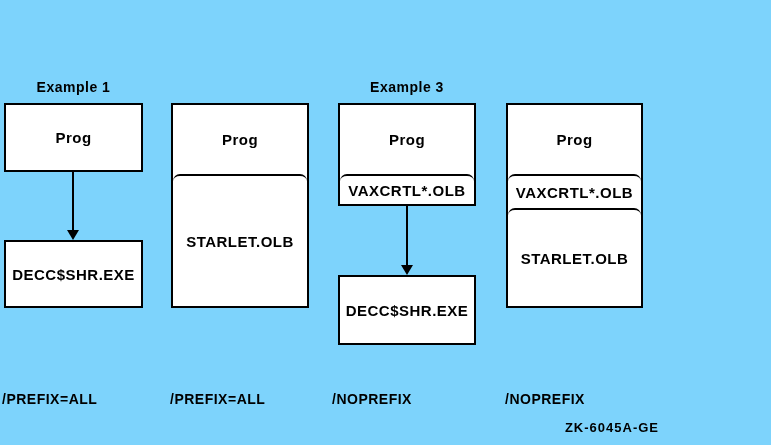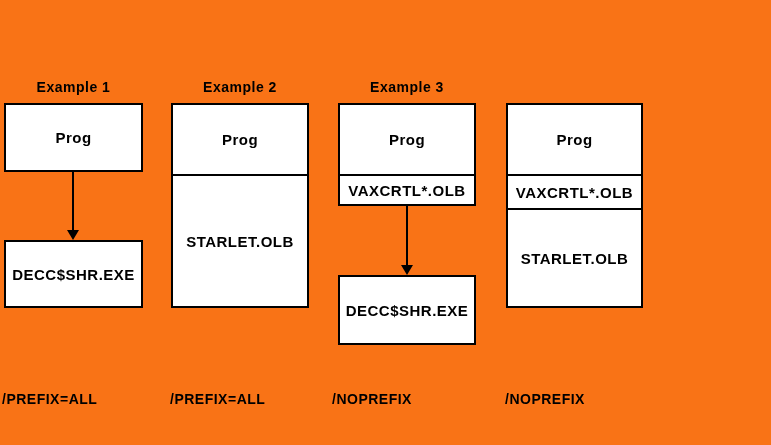--- a/index.html
+++ b/index.html
@@ -1,20 +1,20 @@
 <!DOCTYPE html>
 <html><head>
 <meta charset="utf-8">
 <style>
   html, body { margin: 0; padding: 0; background: #ffffff; }
   #canvas {
     position: relative;
     width: 771px;
     height: 445px;
-    background: #f97316;
+    background: #7dd3fc;
     font-family: "Liberation Sans", "DejaVu Sans", sans-serif;
     font-weight: bold;
     color: #000000;
     overflow: hidden;
   }
 
   .example-title {
     position: absolute;
     top: 78px;
     height: 18px;
@@ -37,21 +37,21 @@
     flex-direction: column;
   }
   .seg {
     display: flex;
     align-items: center;
     justify-content: center;
     font-size: 15px;
     letter-spacing: 0.5px;
     box-sizing: border-box;
   }
-  .seg + .seg { border-top: 2px solid #000; }
+  .seg + .seg { border-top: 2px solid #000; border-radius: 7px; }
 
   
   #ex1-stack  { left: 4px; top: 103px; width: 139px; height: 69px; }
   #ex1-linked { left: 4px; top: 240px; width: 139px; height: 68px; }
   
   #ex2-stack  { left: 171px; top: 103px; width: 138px; height: 205px; }
   #ex2-stack .seg-0 { height: 69px; }
   #ex2-stack .seg-1 { flex: 1; }
   
   #ex3-stack  { left: 338px; top: 103px; width: 138px; height: 103px; }
@@ -105,21 +105,20 @@
     font-size: 13px;
     letter-spacing: 1px;
   }
 </style>
 </head>
 <body>
 
 <div id="canvas">
 
   <div class="example-title" id="ex1-title">Example 1</div>
-  <div class="example-title" id="ex2-title">Example 2</div>
   <div class="example-title" id="ex3-title">Example 3</div>
 
   <div class="box" id="ex1-stack">
     <div class="seg seg-0" style="flex:1">Prog</div>
   </div>
   <div class="arrow" id="ex1-arrow">
     <div class="shaft"></div>
     <div class="head"></div>
   </div>
   <div class="box" id="ex1-linked">
@@ -160,14 +159,15 @@
   <div class="box" id="ex4-stack">
     <div class="seg seg-0">Prog</div>
     <div class="seg seg-1">VAXCRTL*.OLB</div>
     <div class="seg seg-2">STARLET.OLB</div>
   </div>
   <div class="notes" id="ex4-notes">
     <div>/NOPREFIX</div>
     
   </div>
 
+  <div id="figure-code">ZK-6045A-GE</div>
 
 </div>
 
 </body></html>

